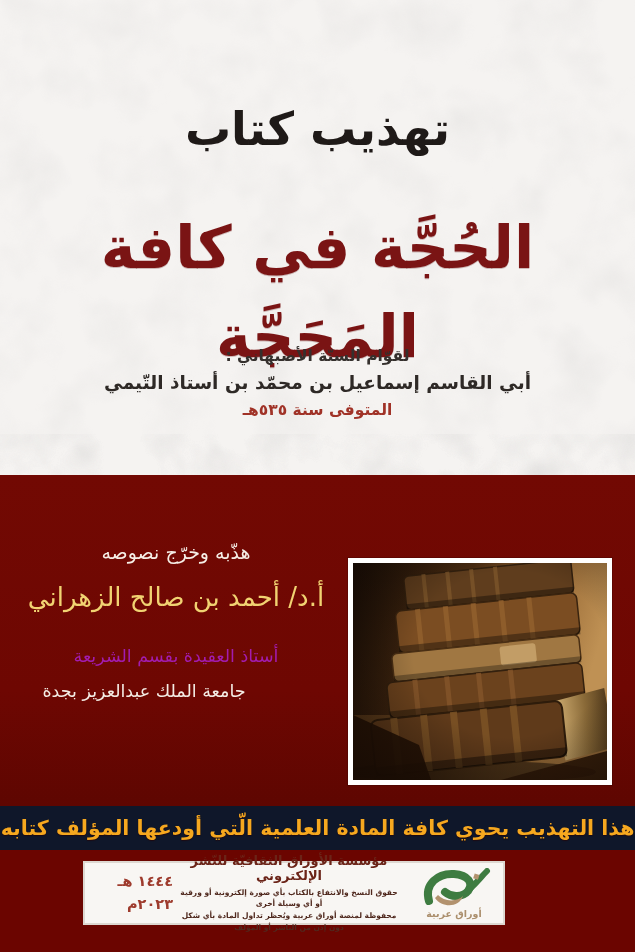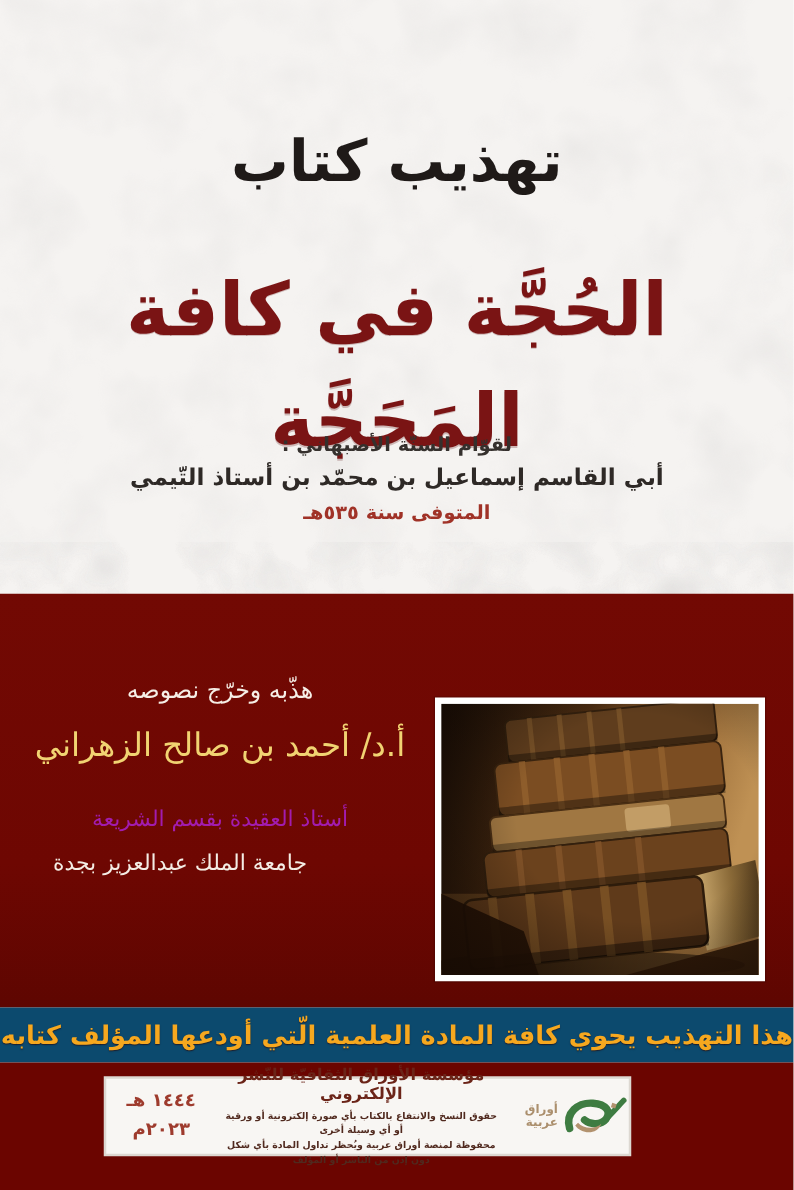--- a/index.html
+++ b/index.html
@@ -34,36 +34,36 @@
     font-size:17.5px;color:#a21caf;}
   .editor-role2{position:absolute;top:681px;left:0;width:288px;text-align:center;
     font-size:17.5px;color:#f4ede5;}
   .books-frame{
     position:absolute;left:348px;top:558px;width:264px;height:227px;
     background:#ffffff;padding:5px;box-sizing:border-box;
     box-shadow:0 0 0 1px rgba(0,0,0,.15);
   }
   .banner{
     position:absolute;top:806px;left:0;width:635px;height:44px;
-    background:#0c4a6e;display:flex;align-items:center;justify-content:center;
+    background:#0f172a;display:flex;align-items:center;justify-content:center;
     font-size:20.5px;font-weight:700;color:#f6a81f;
     text-shadow:0 1px 1px rgba(40,0,0,.6);
   }
   .footer{position:absolute;top:850px;left:0;width:635px;height:102px;background:#6b0500;}
   .pub-strip{
     position:absolute;top:13px;left:85px;width:418px;height:60px;
     background:#f8f6f3;box-shadow:0 0 0 2px #ddd8d1;
     display:flex;flex-direction:row;align-items:center;direction:rtl;
   }
-  .logo-block{width:98px;display:flex;flex-direction:row;align-items:center;justify-content:center;}
+  .logo-block{width:98px;display:flex;flex-direction:column;align-items:center;justify-content:center;}
   .logo-wordmark{font-size:9.5px;color:#ab8f6d;font-weight:700;margin-top:0px;}
   .pub-center{flex:1;text-align:center;padding:0 4px;}
   .pub-title{font-size:13px;font-weight:700;color:#6b2418;margin-bottom:4px;}
   .pub-small{font-size:7.5px;font-weight:700;color:#50291e;line-height:1.55;}
-  .dates-block{width:88px;text-align:center;}
+  .dates-block{width:88px;text-align:right;}
   .date-line{font-size:14.5px;font-weight:700;color:#9e3b2d;line-height:1.6;}
 </style>
 </head>
 <body>
 
 <div class="cover">
 
   <svg class="texture" width="635" height="478" viewBox="0 0 635 478">
     <filter id="noise">
       <feTurbulence type="fractalNoise" baseFrequency="0.02" numOctaves="3" seed="7"></feTurbulence>

